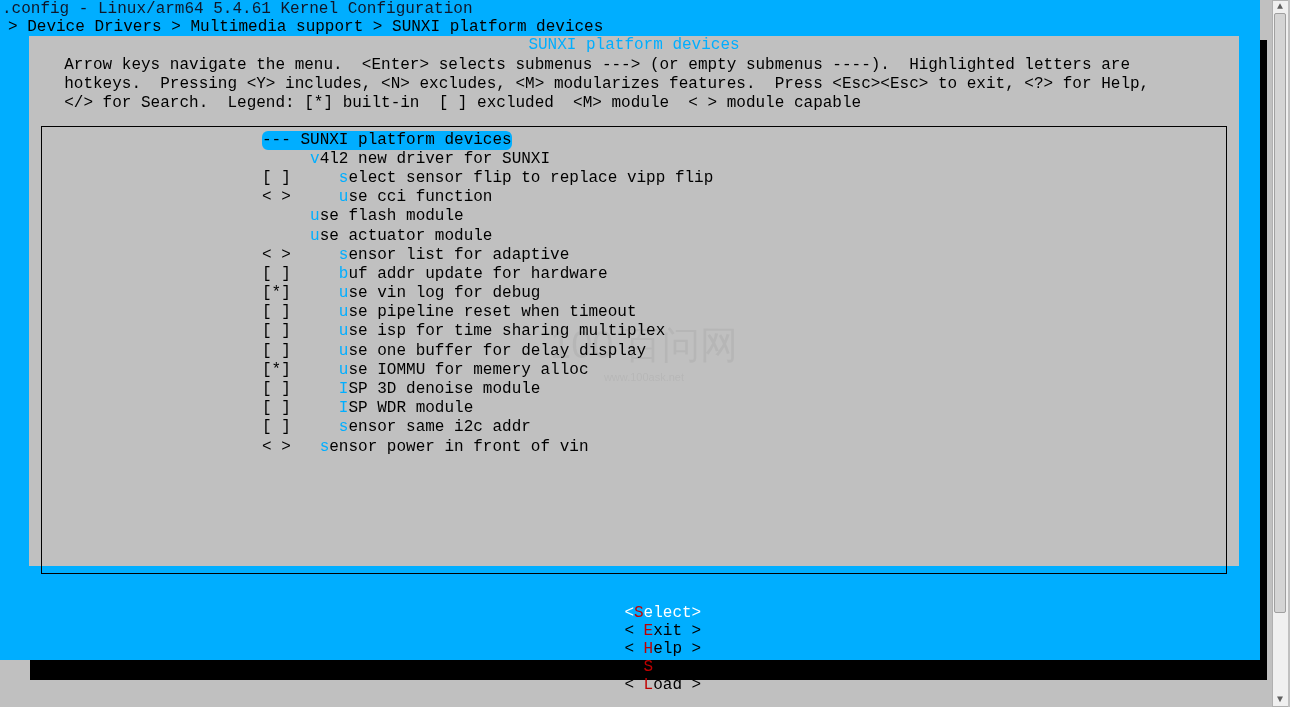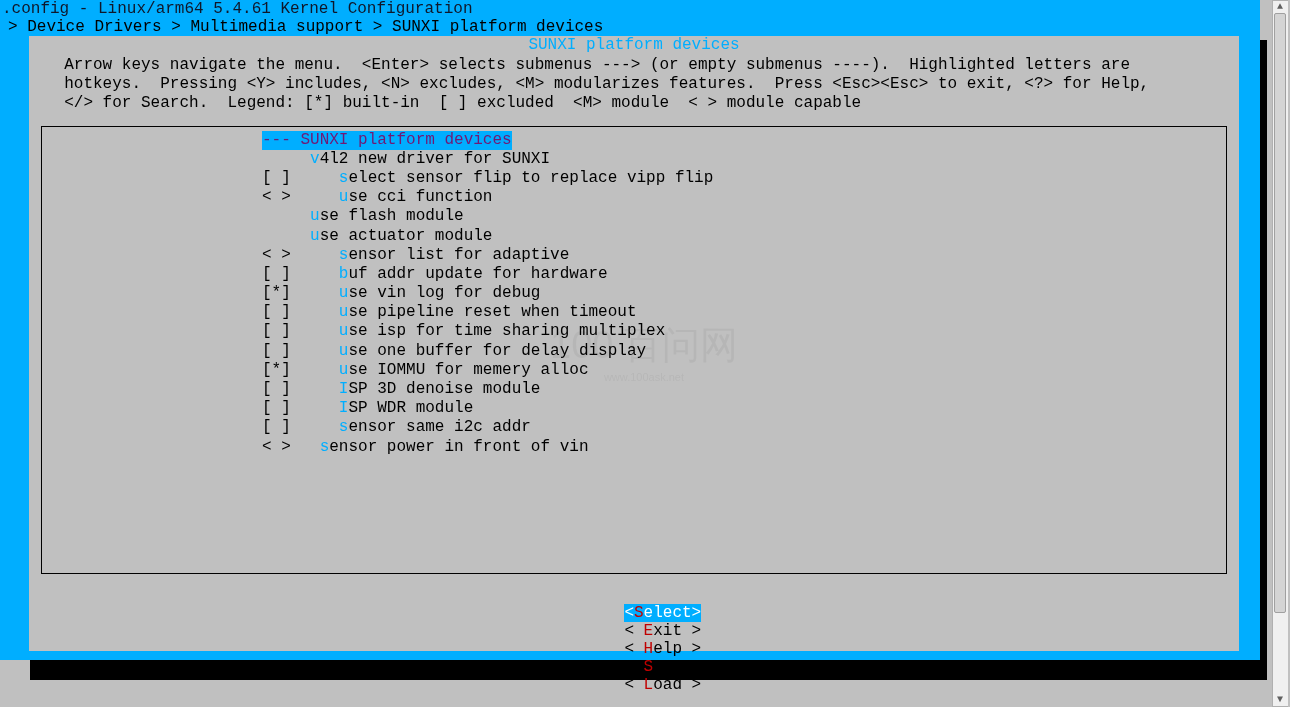--- a/index.html
+++ b/index.html
@@ -39,21 +39,21 @@
     white-space: pre;
     display: flex;
     align-items: center;
   }
   .breadcrumb-text { white-space: pre; }
   .main-box {
     position: absolute;
     top: 36px;
     left: 29px;
     width: 1210px;
-    height: 615px;
+    height: 530px;
     background: #c0c0c0;
     border: 0;
   }
   .section-title-row {
     text-align: center;
     color: #00aeff;
     white-space: pre;
   }
   .help-text {
     padding: 2px 16px 6px 16px;
@@ -69,22 +69,23 @@
   }
   .menu-line {
     white-space: pre;
     padding: 0 0 0 220px;
     line-height: 1.2;
   }
   .marker { display: inline; }
   .hot { color: #00aeff; }
   .sel-line {
     background: #00aeff;
-    color: #701a75;
+    color: #000000;
     display: inline-block;
+    border-radius: 6px;
   }
   .sel-line .hot { color: #ffffff; }
   .bottom-buttons {
     text-align: center;
     padding: 6px 0;
     white-space: pre;
   }
   .btn { display: inline-block; margin: 0 18px; text-align: center; }
   .btn.selected { background: #00aeff; color: #ffffff; }
   .btn .hotred { color: #c00000; }

